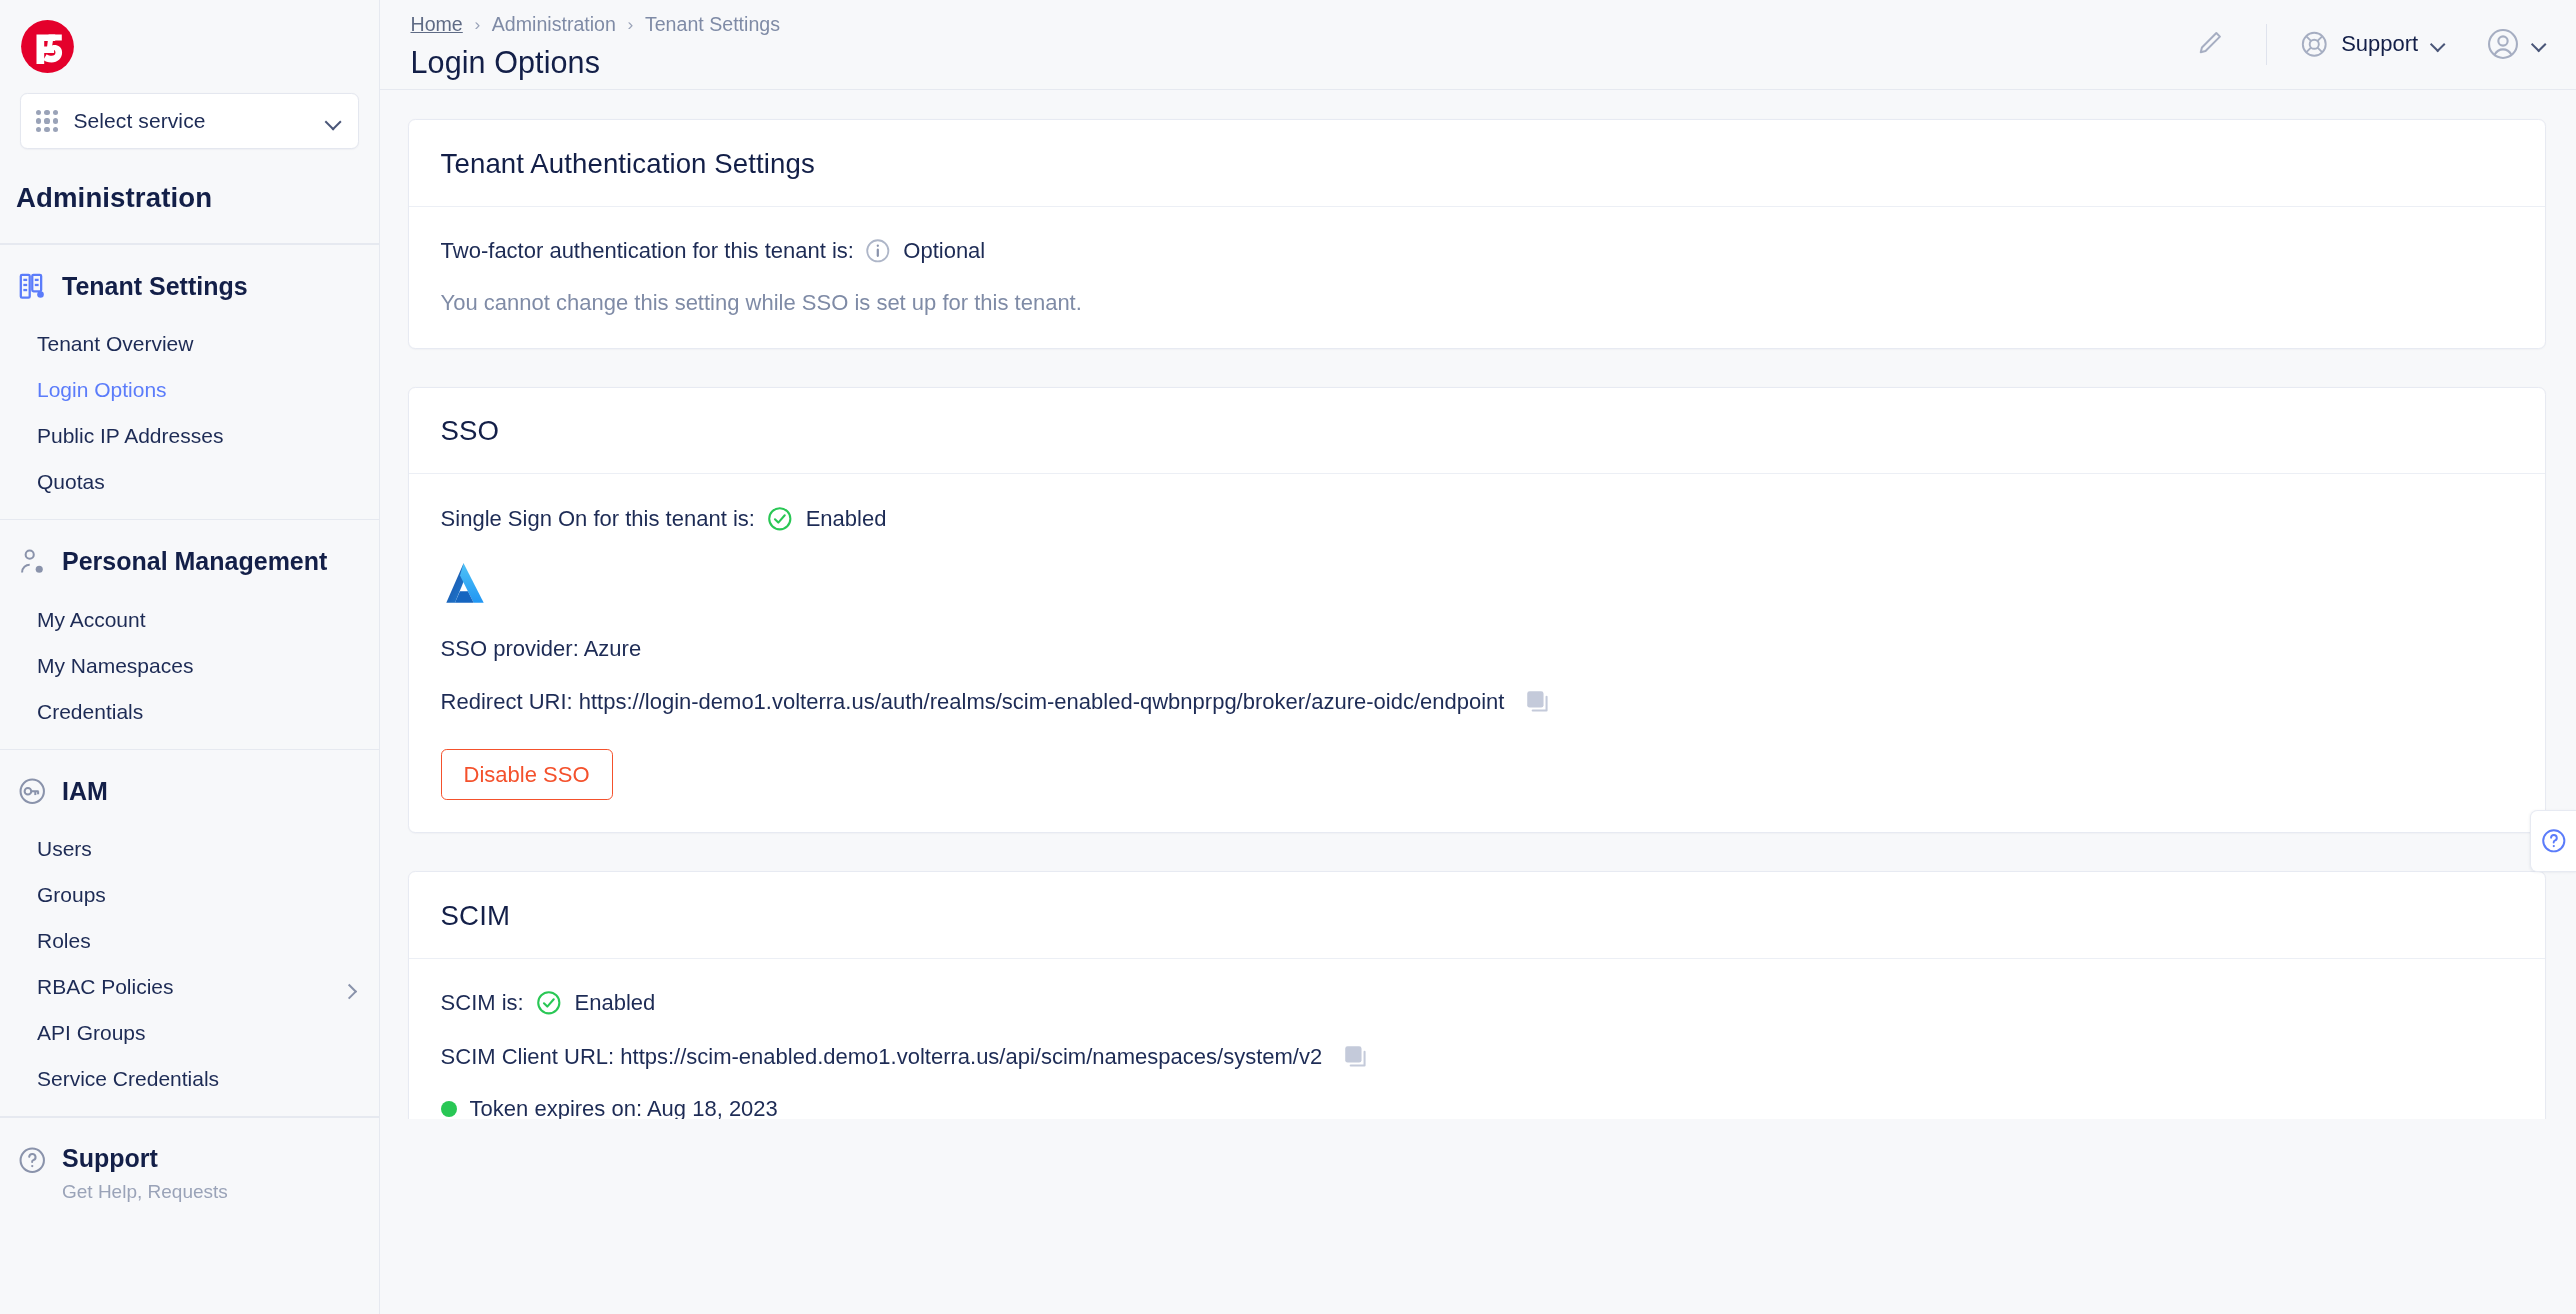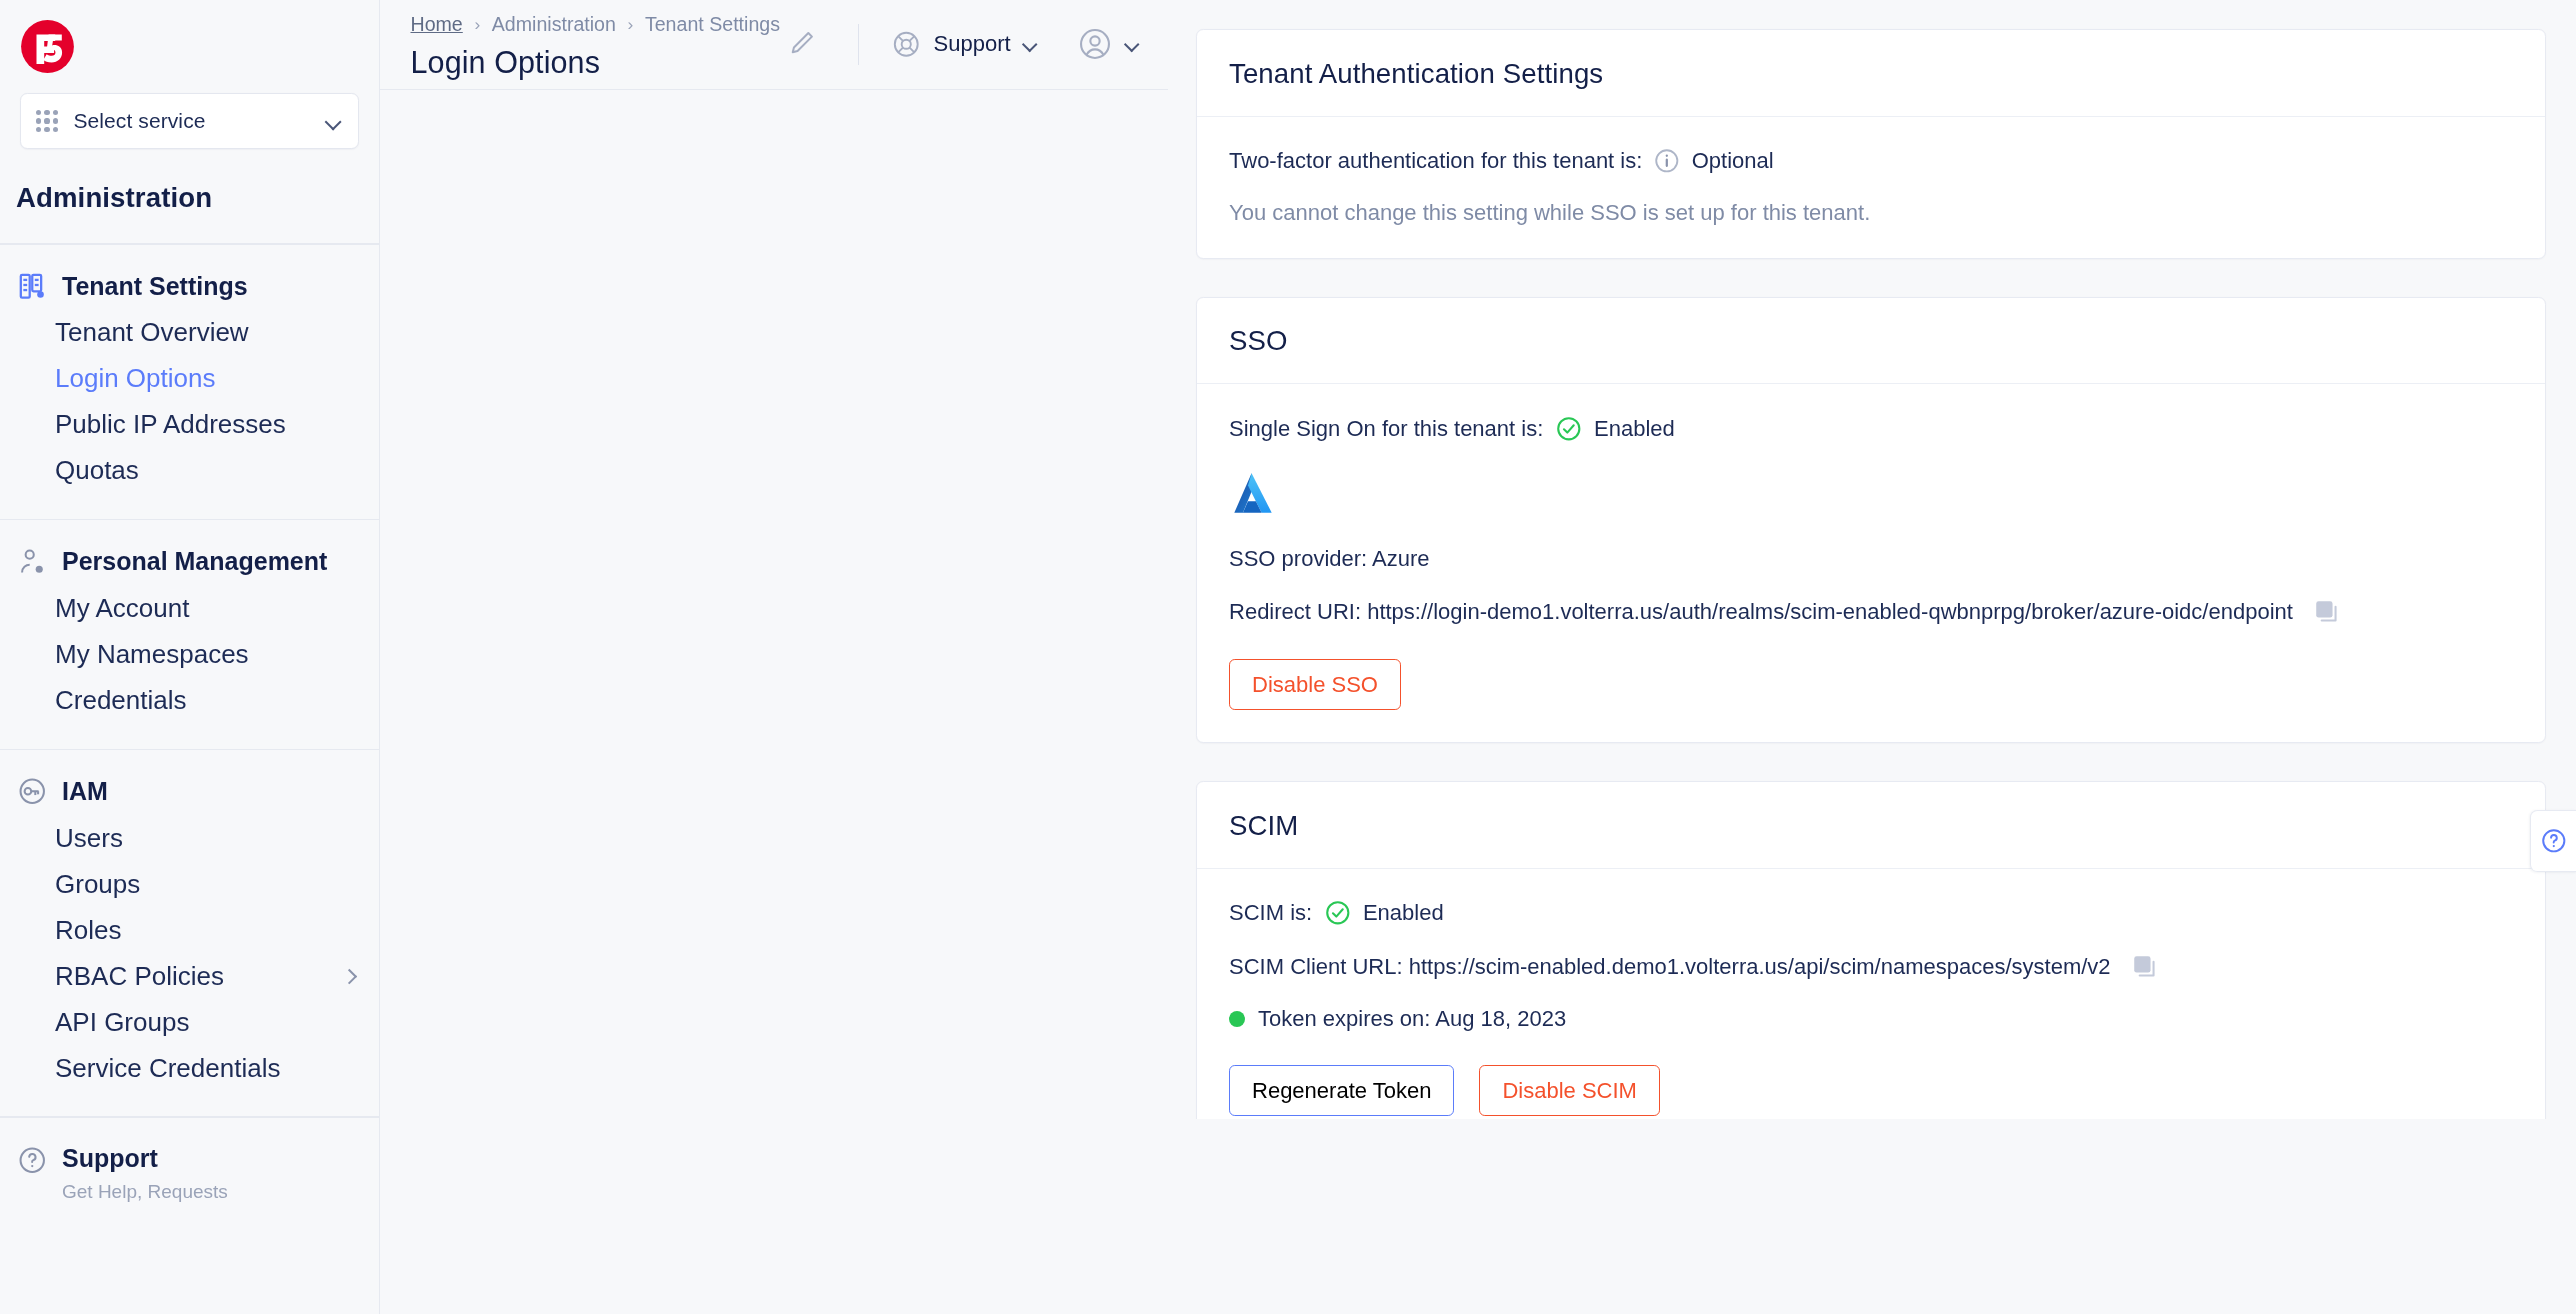--- a/index.html
+++ b/index.html
@@ -52,42 +52,42 @@
 
   .sb-group { padding: 25px 0 25px 0; }
   .sb-group-head {
     display: flex; align-items: center;
     padding: 0 0 0 16px; margin-bottom: 7.3px;
   }
   .sb-group-icon { width: 33px; height: 33px; display:flex; align-items:center; justify-content:center; }
   .sb-group-title { font-size: 25px; font-weight: bold; color: #131f48; margin-left: 13px; }
 
   .sb-item {
-    display:flex; align-items:center;
-    height: 46px; padding-left: 55px; padding-right: 22px;
-    font-size: 26px; color: #1d2b55; cursor: pointer;
+    display:flex; align-items:flex-end;
+    height: 46px; padding-left: 37px; padding-right: 22px;
+    font-size: 21px; color: #1d2b55; cursor: pointer;
   }
   .sb-item.active { color: #5b7cfa; }
   .sb-item .sb-item-label { flex: 1; }
   .sb-chevron-right { width: 14.5px; height: 14.5px; position: relative; }
   .sb-chevron-right::before {
     content:''; position:absolute; left:1.5px; top:1.5px;
     width: 8.7px; height: 8.7px; border-right: 2.2px solid #8a93ab; border-top: 2.2px solid #8a93ab;
     transform: rotate(45deg);
   }
 
   .sb-support {
     padding: 26px 0 0 16px;
   }
   .sb-support-row { display:flex; align-items:flex-start; }
   .sb-support-title { font-size: 25px; font-weight: bold; color: #131f48; margin-left: 13px; }
   .sb-support-sub { font-size: 19px; color: #9aa3b8; padding-left: 46px; margin-top: 4.4px;}
 
   
-  .main { flex: 1; height: 1119px; display: flex; flex-direction: row; background: #f7f8fa; position: relative; }
+  .main { flex: 1; height: 1119px; display: flex; flex-direction: column; background: #f7f8fa; position: relative; }
   .topbar {
     height: 90px; background: #f7f8fa; border-bottom: 1.5px solid #e6e9f0;
     display:flex; align-items: flex-start; padding: 13px 29px 0 30.5px;
   }
   .tb-left { flex: 1; }
   .crumbs { display:flex; align-items:center; font-size: 19.6px; color: #7f8ba6; gap: 11.6px; }
   .crumb-home { color:#5f6b85; text-decoration: underline; cursor:pointer; }
   .crumb-sep { font-size: 17.4px; color:#9aa3b8; }
   .page-title { font-size: 30.5px; color: #131f48; margin-top: 8.7px; letter-spacing:0.1px;}
 

